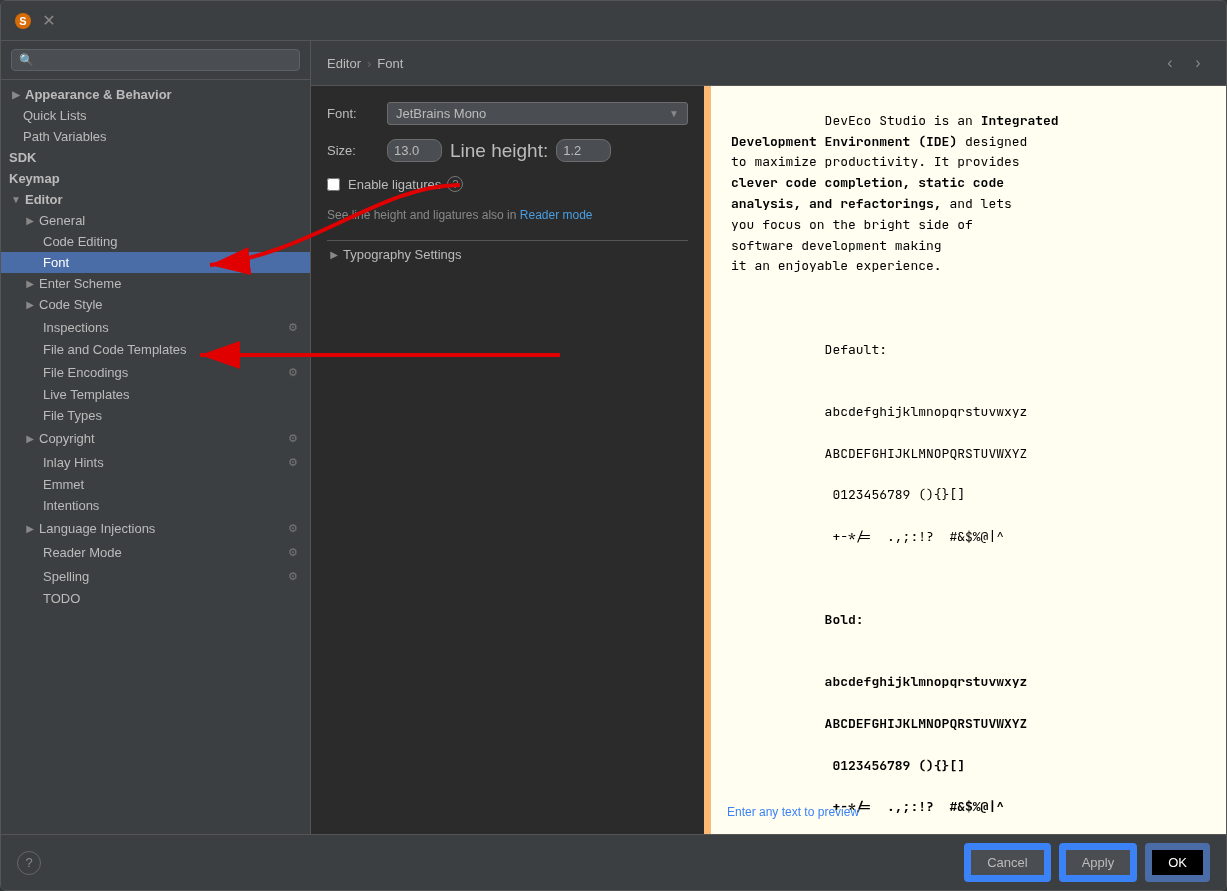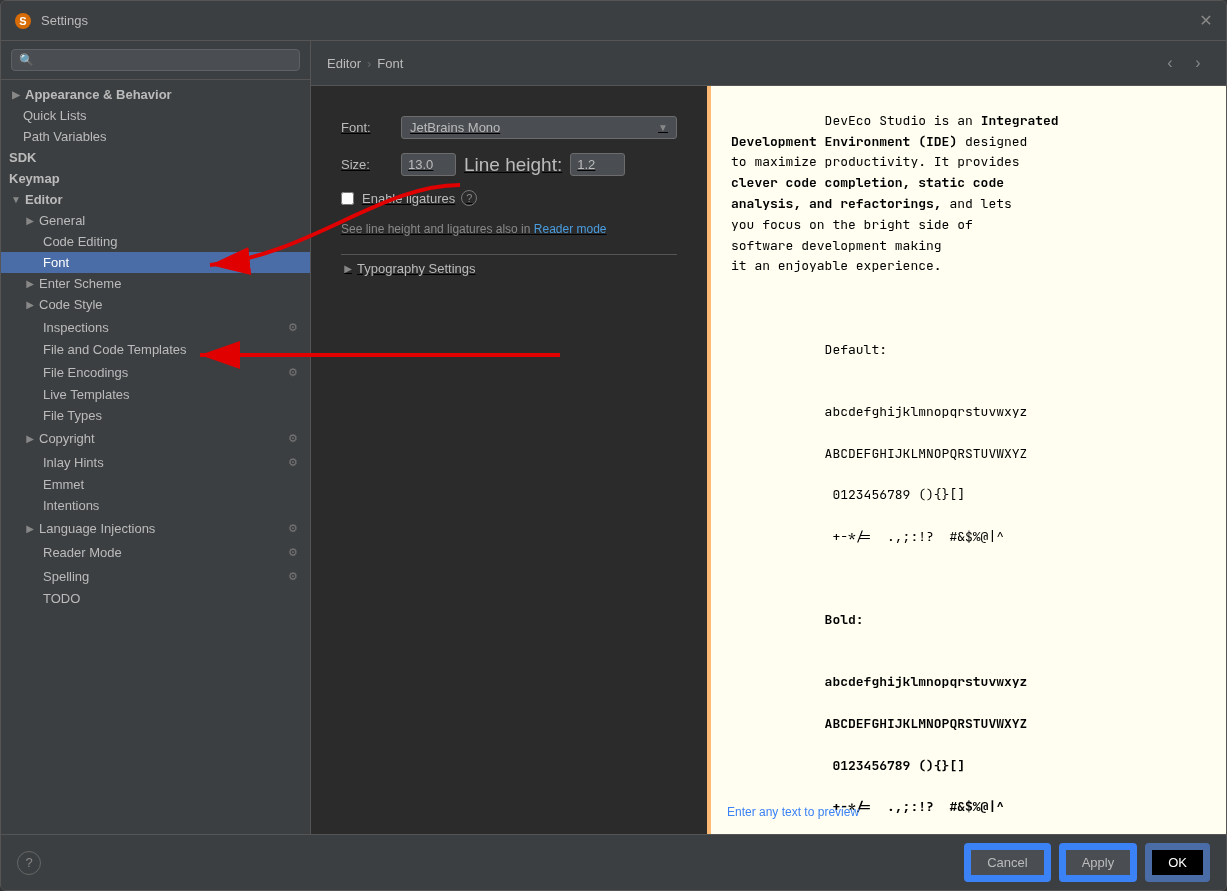--- a/index.html
+++ b/index.html
@@ -197,25 +197,24 @@
 
     .content-area {
       flex: 1;
       display: flex;
       overflow: hidden;
     }
 
     .settings-panel {
       width: 400px;
       flex-shrink: 0;
-      padding: 30px;
-      border-right: 4px solid #fdba74;
+      padding: 16px;
+      border-right: 7px solid #fdba74;
       overflow-y: auto;
       background: #2b2b2b;
-      text-decoration: underline;
     }
 
     .settings-panel::-webkit-scrollbar { width: 8px; }
     .settings-panel::-webkit-scrollbar-track { background: #2b2b2b; }
     .settings-panel::-webkit-scrollbar-thumb { background: #5c5c5c; border-radius: 4px; }
 
     .form-row {
       display: flex;
       align-items: center;
       margin-bottom: 14px;
@@ -246,21 +245,21 @@
     }
 
     .dropdown-arrow {
       color: #888;
       font-size: 10px;
     }
 
     .size-input {
       background: #4a4e52;
       border: 1px solid #6c6c6c;
-      border-radius: 3px;
+      border-radius: 9px;
       color: #bbbbbb;
       font-size: 13px;
       padding: 3px 6px;
       width: 55px;
       outline: none;
     }
 
     .form-label-inline {
       color: #bbbbbb;
       font-size: 19px;
@@ -404,21 +403,20 @@
 
 <div class="window">
 
   <div class="title-bar">
     <div class="title-bar-icon">
       <svg viewBox="0 0 18 18" fill="none">
         <circle cx="9" cy="9" r="8" fill="#e87000" opacity="0.9"></circle>
         <text x="9" y="13" text-anchor="middle" font-size="11" fill="white" font-weight="bold">S</text>
       </svg>
     </div>
-    <span class="title-text">Settings</span>
     <div class="close-btn">✕</div>
   </div>
 
   <div class="main-layout">
 
     <div class="sidebar">
       <div class="search-bar">
         <div class="search-input-wrap">
           <span class="search-icon">🔍</span>
           <input type="text" placeholder="" style="">

